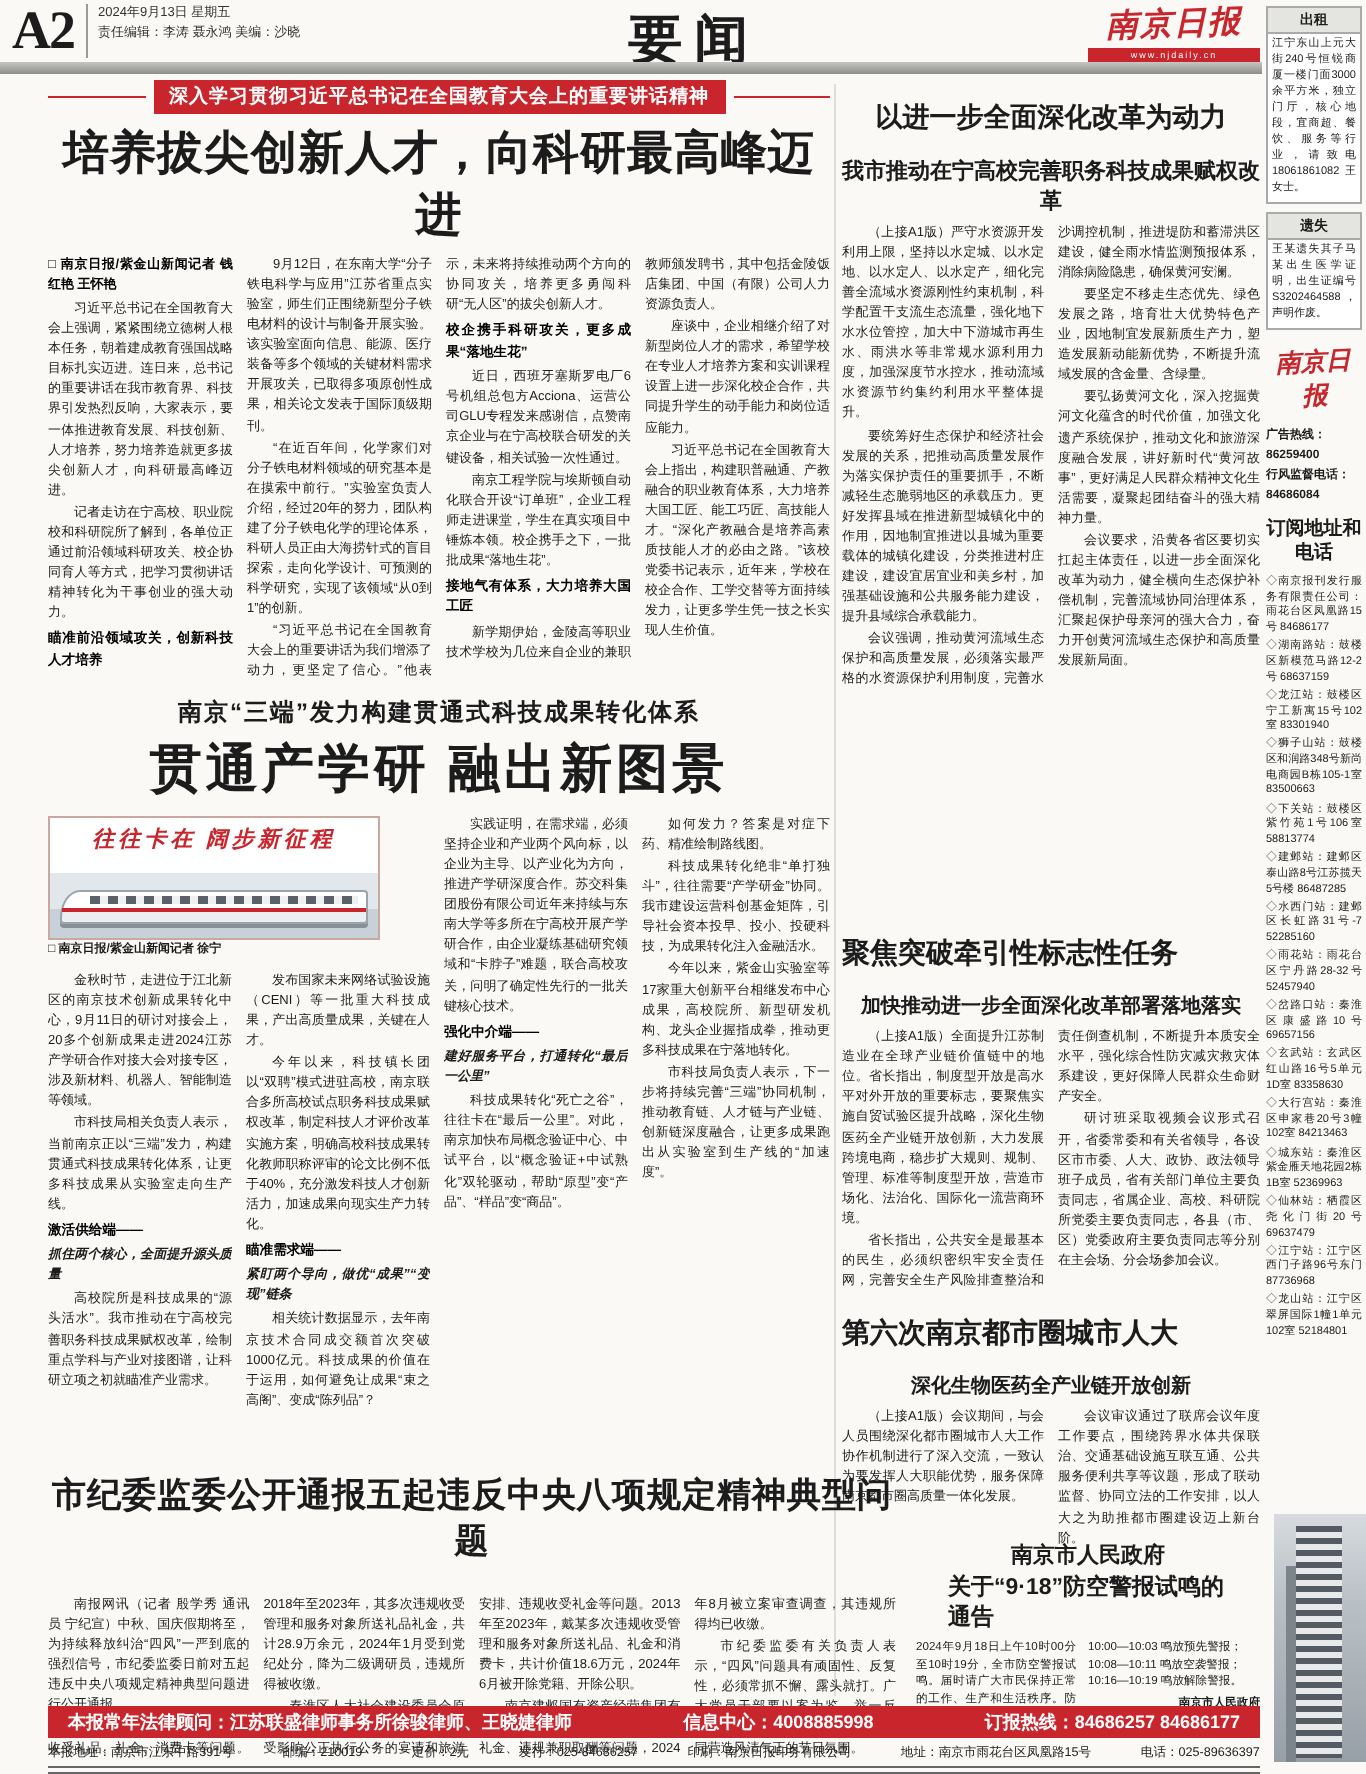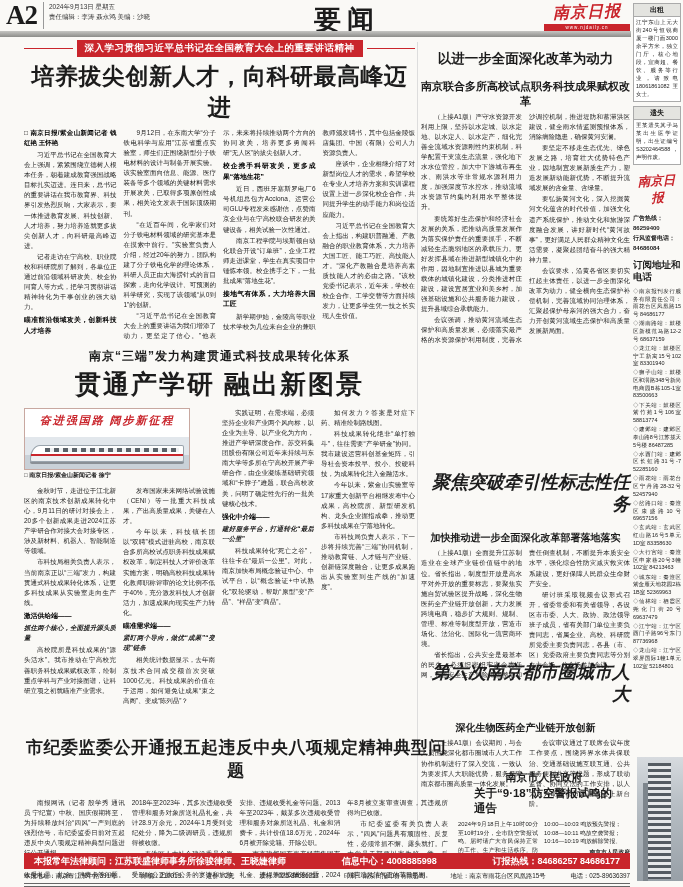--- a/index.html
+++ b/index.html
@@ -30,21 +30,21 @@
   .eyeline{flex:1;height:1px;background:#c9252c;}
   .eyebrow{background:#c9252c;color:#fff;font-weight:700;font-size:9.5px;padding:2px 8px;letter-spacing:.5px;}
   .edu-h{font-size:23px;font-weight:900;text-align:center;margin:4px 0 5px;letter-spacing:.5px;}
   .edu-body{height:232px;column-count:4;}
   
   .a-river{position:absolute;left:421px;top:40px;width:209px;}
   .h2a{font-size:13.5px;font-weight:900;text-align:center;line-height:1.25;}
   .h2b{font-size:11px;font-weight:900;text-align:center;line-height:1.3;margin-bottom:4px;}
   .river-body{height:372px;column-count:2;}
   .a-reform{position:absolute;left:421px;top:456px;width:209px;}
-  .h3a{font-size:18px;font-weight:900;text-align:right;line-height:1.25;font-style:italic;}
+  .h3a{font-size:14px;font-weight:900;text-align:left;line-height:1.25;}
   .h3b{font-size:10px;font-weight:700;text-align:center;line-height:1.35;margin-bottom:4px;}
   .reform-body{height:135px;column-count:2;}
   .a-delta{position:absolute;left:421px;top:646px;width:209px;}
   .delta-body{height:84px;column-count:2;}
   
   .a-tech{position:absolute;left:24px;top:334px;width:391px;margin-top:14px;}
   .kicker{text-align:center;font-size:12px;font-weight:700;letter-spacing:1px;}
   .tech-h{font-size:26px;font-weight:900;text-align:center;margin:2px 0 6px;letter-spacing:2px;}
   .t-body{position:relative;height:330px;font-size:6.5px;line-height:1.55;text-align:justify;}
   .colbox{position:absolute;overflow:hidden;}
@@ -87,21 +87,21 @@
               border-top:1px solid #666;border-bottom:1px solid #666;}
   
   .rail{position:absolute;left:633px;top:3px;width:48px;height:752px;overflow:hidden;}
   .railbox{border:1px solid #aaa;margin-bottom:4px;background:#fff;}
   .railbox .bt{background:#e4e4e0;border-bottom:1px solid #aaa;text-align:center;font-weight:700;
                font-size:7px;padding:1px 0;}
   .railbox .bb{padding:2px;font-size:5.5px;line-height:1.45;text-align:justify;}
   .raillogo{color:#c9252c;font-family:"Liberation Serif",serif;font-weight:900;font-size:12.5px;
             font-style:italic;text-align:center;margin:8px 0 6px;transform:rotate(-3deg);}
   .railphones{font-size:6px;font-weight:700;line-height:1.7;margin-bottom:6px;}
-  .railsub{font-weight:900;font-size:9.5px;text-align:left;line-height:1.25;margin:4px 0 5px;}
+  .railsub{font-weight:900;font-size:9.5px;text-align:center;line-height:1.25;margin:4px 0 5px;}
   .stations{font-size:5.5px;line-height:1.4;text-align:justify;}
   .stations p{text-indent:0;margin:0 0 1.5px;}
   
   .building{position:absolute;left:637px;top:757px;width:46px;height:124px;
             background:linear-gradient(180deg,#d7dbdf 0%,#b9c0c6 35%,#98a0a7 100%);overflow:hidden;}
   .building::before{content:"";position:absolute;left:11px;top:6px;width:23px;height:116px;
             background:repeating-linear-gradient(180deg,#545b62 0 3px,#e6e8ea 3px 6px);}
   .building::after{content:"";position:absolute;left:6px;top:26px;width:5px;height:98px;background:#7d858c;}
 </style>
 </head>
@@ -144,21 +144,21 @@
         <p class="">南京工程学院与埃斯顿自动化联合开设“订单班”，企业工程师走进课堂，学生在真实项目中锤炼本领。校企携手之下，一批批成果“落地生花”。</p>
         <p class="sub">接地气有体系，大力培养大国工匠</p>
         <p class="">新学期伊始，金陵高等职业技术学校为几位来自企业的兼职教师颁发聘书，其中包括金陵饭店集团、中国（有限）公司人力资源负责人。</p>
         <p class="">座谈中，企业相继介绍了对新型岗位人才的需求，希望学校在专业人才培养方案和实训课程设置上进一步深化校企合作，共同提升学生的动手能力和岗位适应能力。</p>
         <p class="">习近平总书记在全国教育大会上指出，构建职普融通、产教融合的职业教育体系，大力培养大国工匠、能工巧匠、高技能人才。“深化产教融合是培养高素质技能人才的必由之路。”该校党委书记表示，近年来，学校在校企合作、工学交替等方面持续发力，让更多学生凭一技之长实现人生价值。</p>
       </div>
   </section>
 
   <section class="a-river">
     <h2 class="h2a">以进一步全面深化改革为动力</h2>
-    <h2 class="h2b">南京联合多所高校试点职务科技成果赋权改革</h2>
+    <h2 class="h2b">我市推动在宁高校完善职务科技成果赋权改革</h2>
     <div class="river-body cols">
         <p class="">（上接A1版）严守水资源开发利用上限，坚持以水定城、以水定地、以水定人、以水定产，细化完善全流域水资源刚性约束机制，科学配置干支流生态流量，强化地下水水位管控，加大中下游城市再生水、雨洪水等非常规水源利用力度，加强深度节水控水，推动流域水资源节约集约利用水平整体提升。</p>
         <p class="">要统筹好生态保护和经济社会发展的关系，把推动高质量发展作为落实保护责任的重要抓手，不断减轻生态脆弱地区的承载压力。更好发挥县域在推进新型城镇化中的作用，因地制宜推进以县城为重要载体的城镇化建设，分类推进村庄建设，建设宜居宜业和美乡村，加强基础设施和公共服务能力建设，提升县域综合承载能力。</p>
         <p class="">会议强调，推动黄河流域生态保护和高质量发展，必须落实最严格的水资源保护利用制度，完善水沙调控机制，推进堤防和蓄滞洪区建设，健全雨水情监测预报体系，消除病险隐患，确保黄河安澜。</p>
         <p class="">要坚定不移走生态优先、绿色发展之路，培育壮大优势特色产业，因地制宜发展新质生产力，塑造发展新动能新优势，不断提升流域发展的含金量、含绿量。</p>
         <p class="">要弘扬黄河文化，深入挖掘黄河文化蕴含的时代价值，加强文化遗产系统保护，推动文化和旅游深度融合发展，讲好新时代“黄河故事”，更好满足人民群众精神文化生活需要，凝聚起团结奋斗的强大精神力量。</p>
         <p class="">会议要求，沿黄各省区要切实扛起主体责任，以进一步全面深化改革为动力，健全横向生态保护补偿机制，完善流域协同治理体系，汇聚起保护母亲河的强大合力，奋力开创黄河流域生态保护和高质量发展新局面。</p>
       </div>
   </section>
 
@@ -179,21 +179,21 @@
         <p class="">（上接A1版）会议期间，与会人员围绕深化都市圈城市人大工作协作机制进行了深入交流，一致认为要发挥人大职能优势，服务保障南京都市圈高质量一体化发展。</p>
         <p class="">会议审议通过了联席会议年度工作要点，围绕跨界水体共保联治、交通基础设施互联互通、公共服务便利共享等议题，形成了联动监督、协同立法的工作安排，以人大之为助推都市圈建设迈上新台阶。</p>
       </div>
   </section>
 
   <section class="a-tech">
     <div class="kicker">南京“三端”发力构建贯通式科技成果转化体系</div>
     <h1 class="tech-h">贯通产学研 融出新图景</h1>
     <div class="t-body">
       <div class="photo">
-        <div class="slogan">奋进强国路 阔步新征程</div>
+        <div class="slogan">往往卡在 阔步新征程</div>
         <div class="train"></div>
       </div>
       <div class="t-byl">□ 南京日报/紫金山新闻记者 徐宁</div>
       <div class="colbox c1">
           <p class="">金秋时节，走进位于江北新区的南京技术创新成果转化中心，9月11日的研讨对接会上，20多个创新成果走进2024江苏产学研合作对接大会对接专区，涉及新材料、机器人、智能制造等领域。</p>
           <p class="">市科技局相关负责人表示，当前南京正以“三端”发力，构建贯通式科技成果转化体系，让更多科技成果从实验室走向生产线。</p>
           <p class="sub">激活供给端——</p>
           <p class="subi">抓住两个核心，全面提升源头质量</p>
           <p class="">高校院所是科技成果的“源头活水”。我市推动在宁高校完善职务科技成果赋权改革，绘制重点学科与产业对接图谱，让科研立项之初就瞄准产业需求。</p>
         </div>

